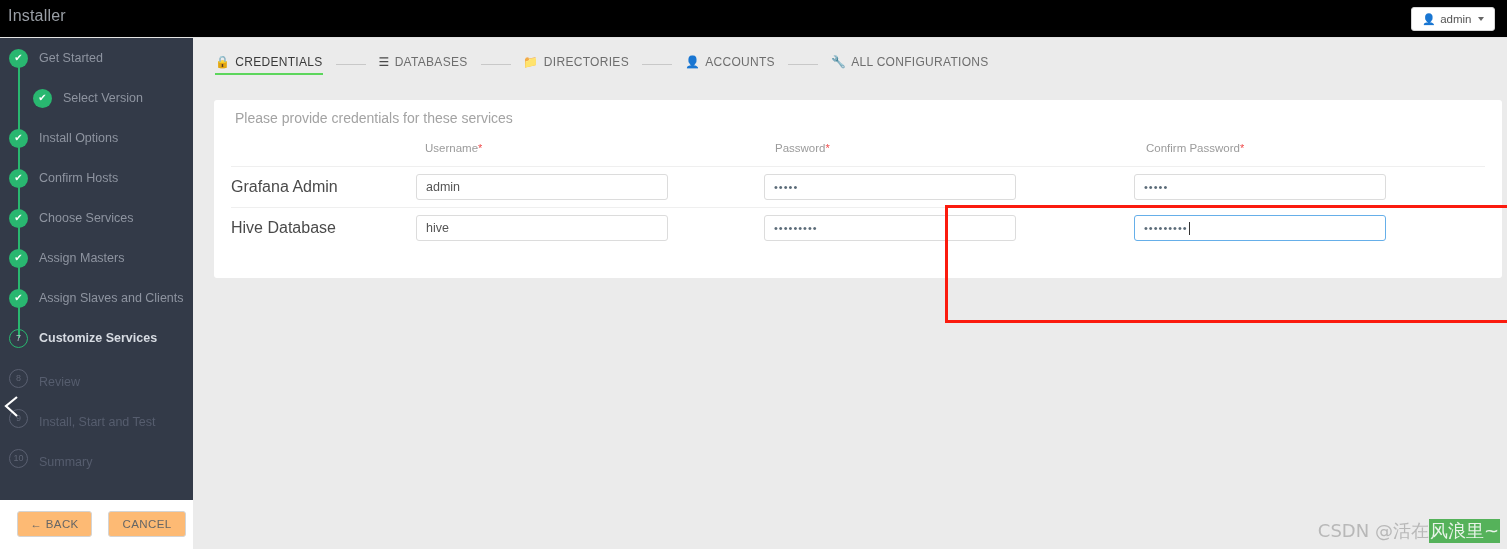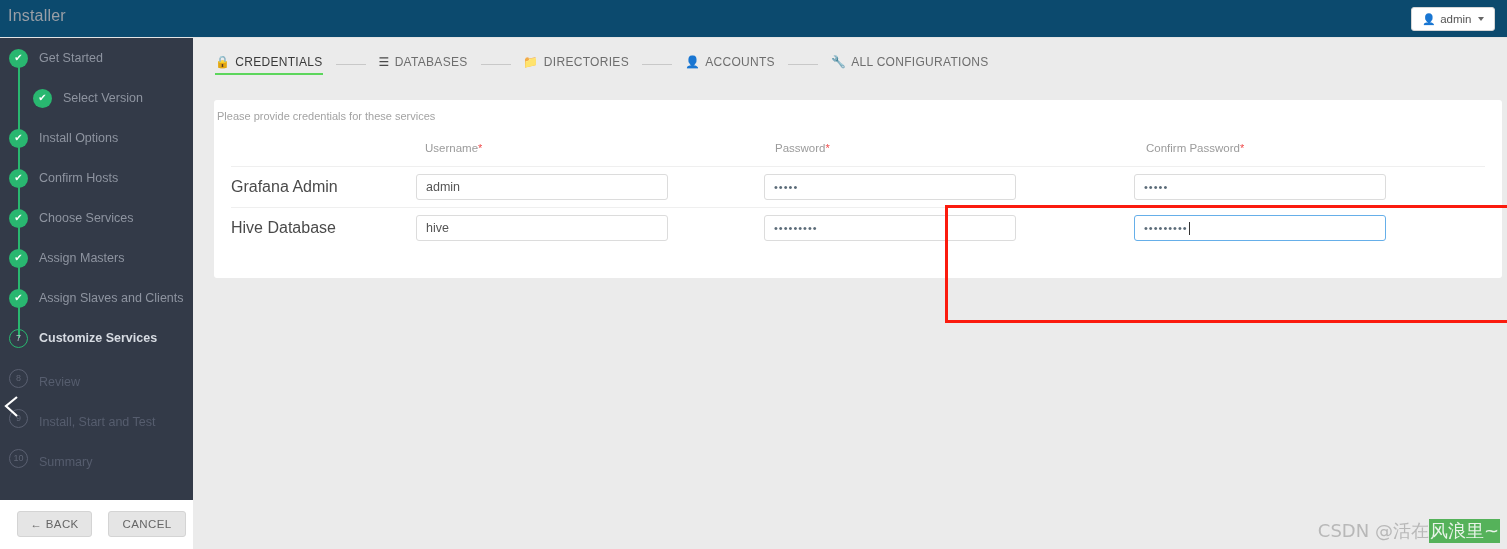--- a/index.html
+++ b/index.html
@@ -8,21 +8,21 @@
     width: 1507px; height: 549px;
     overflow: hidden;
     background: #ffffff;
     font-family: "Liberation Sans", sans-serif;
   }
 
   
   #app-header {
     position: absolute; left: 0; top: 0;
     width: 1507px; height: 38px;
-    background: #0c4a6e;
+    background: #000000;
     border-bottom: 1px solid #e4e4e4;
   }
   #app-title {
     position: absolute; left: 8px; top: 7px;
     font-size: 16px; color: #9a9fa6; letter-spacing: .2px;
   }
   #user-menu {
     position: absolute; right: 12px; top: 7px;
     height: 24px; min-width: 84px;
     border: 1px solid #d6d6d6; border-radius: 3px;
@@ -85,21 +85,21 @@
     pointer-events: none;
   }
 
   
   #wizard-footer {
     position: absolute; left: 0; top: 500px;
     width: 193px; height: 49px; background: #fff;
   }
   .foot-btn {
     position: absolute; top: 11px; height: 26px;
-    border: 1px solid #d4d4d4; border-radius: 3px; background: #e5e5e5;
+    border: 1px solid #d4d4d4; border-radius: 3px; background: #fdba74;
     font-size: 11.5px; color: #666; letter-spacing: .4px;
     display: flex; align-items: center; justify-content: center;
     cursor: pointer; font-family: "Liberation Sans", sans-serif;
   }
   #btn-back   { left: 17px; width: 75px; }
   #btn-cancel { left: 108px; width: 78px; }
 
   
   #main {
     position: absolute; left: 193px; top: 38px;
@@ -130,22 +130,22 @@
     margin: 0 13px; flex: 0 0 30px;
   }
 
   
   #cred-card {
     position: absolute; left: 21px; top: 62px;
     width: 1288px; height: 178px;
     background: #ffffff; border-radius: 3px;
   }
   #card-hint {
-    position: absolute; left: 3px; top: 10px;
-    font-size: 11px; color: #a3a3a3;
+    position: absolute; left: 21px; top: 10px;
+    font-size: 14px; color: #a3a3a3;
   }
   #cred-table {
     position: absolute; left: 17px; top: 38px;
     width: 1254px;
   }
   .ct-head { height: 28px; display: flex; align-items: flex-start; }
   .ct-row {
     height: 41px; display: flex; align-items: center;
     border-top: 1px solid #efefef;
   }

